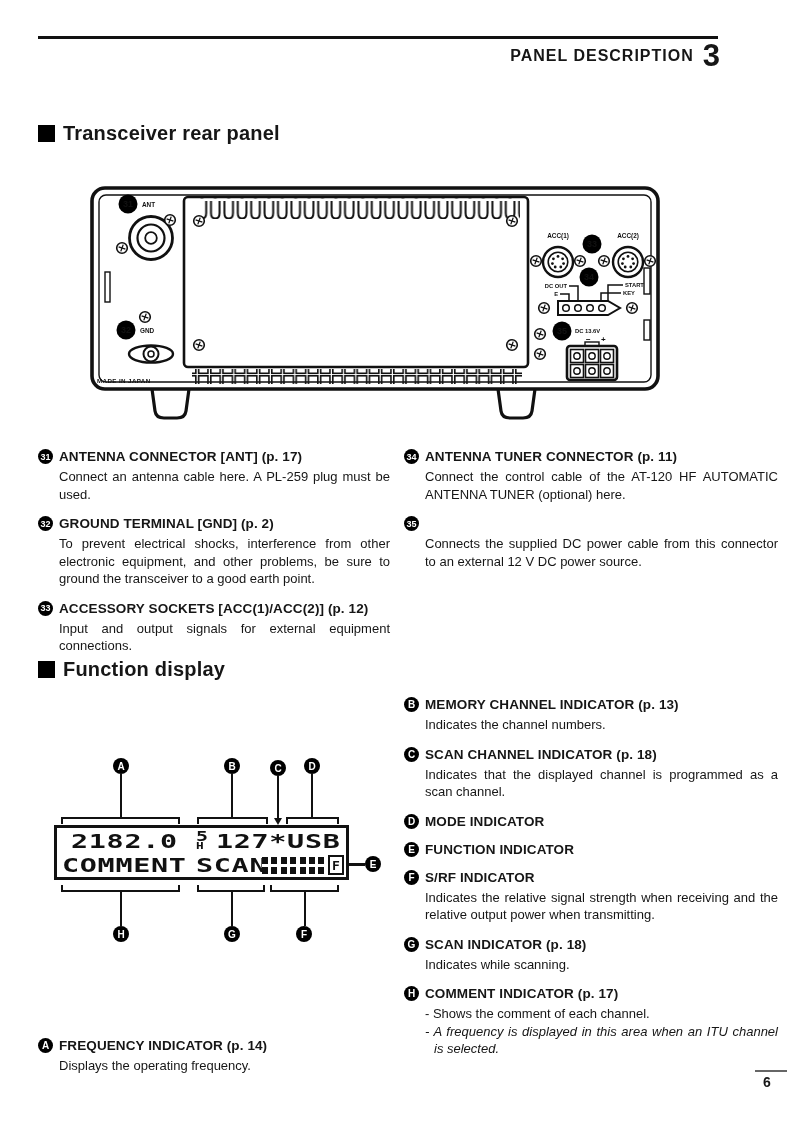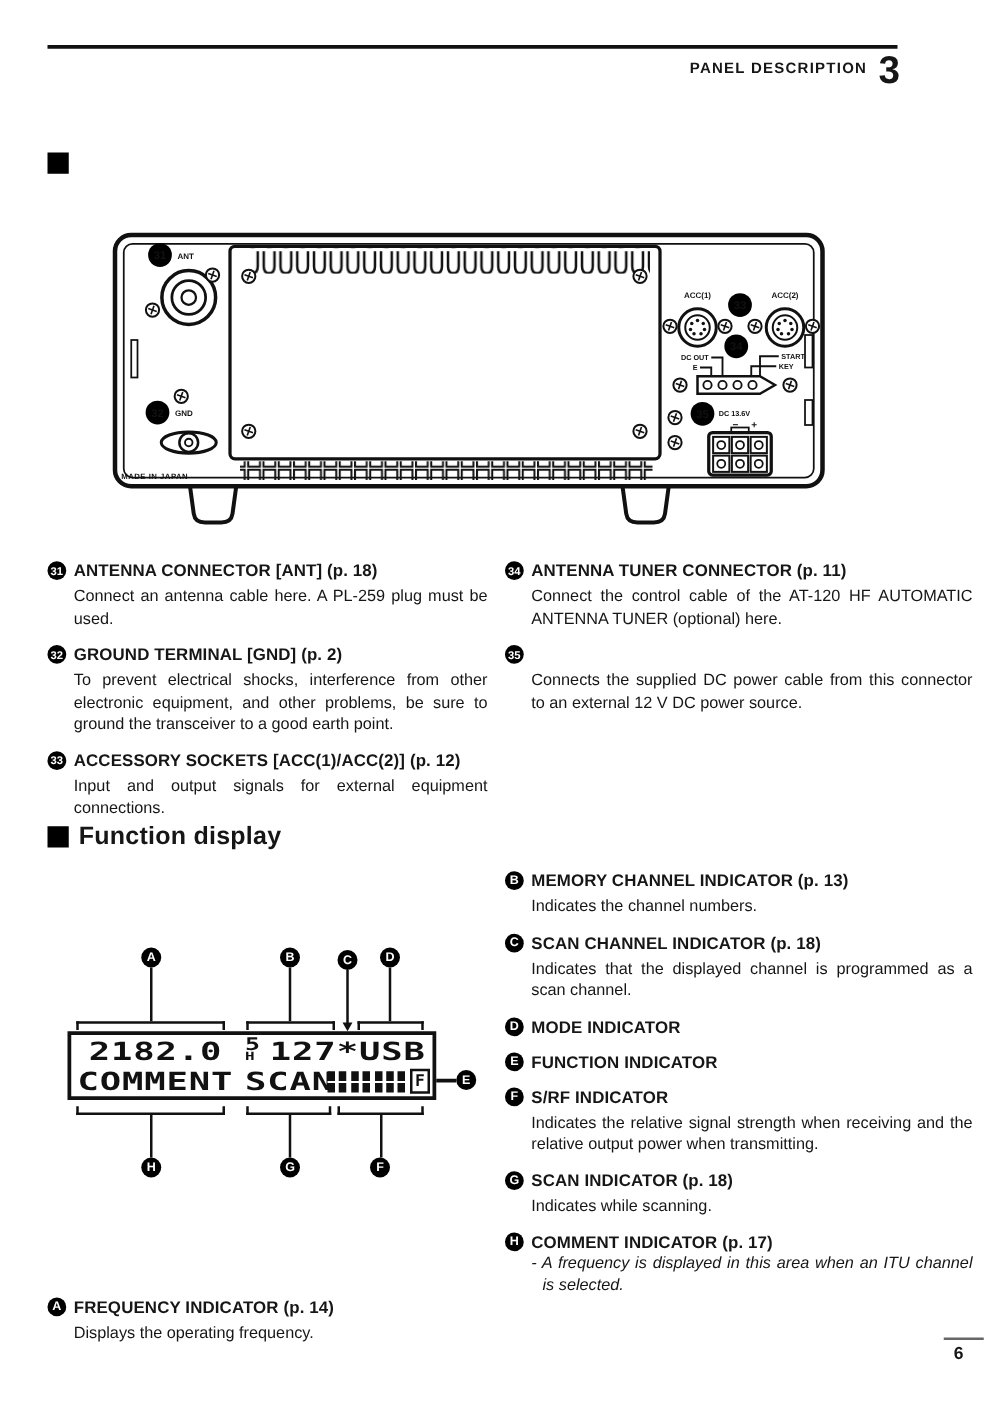--- a/index.html
+++ b/index.html
@@ -4,21 +4,21 @@
 <style>
   * { margin:0; padding:0; box-sizing:border-box; }
   html,body { width:804px; height:1122px; background:#fff; color:#161616;
     font-family:"Liberation Sans", sans-serif; position:relative; overflow:hidden; }
 
   .abs { position:absolute; }
 
   
   #top-rule { left:38px; top:36px; width:680px; height:3px; background:#111; }
   #header { right:84px; top:40px; display:flex; align-items:flex-start; gap:9px; }
-  #header .htitle { font-size:12px; font-weight:bold; letter-spacing:1px; margin-top:7px; }
+  #header .htitle { font-size:16px; font-weight:bold; letter-spacing:1px; margin-top:7px; }
   #header .hchap { font-size:31px; font-weight:bold; line-height:1; }
 
   
   .sect { display:flex; align-items:center; gap:8px; }
   .sq { width:17px; height:17px; background:#000; display:inline-block; }
   .sect .stxt { font-size:20px; font-weight:bold; letter-spacing:0.2px; }
   #sect1 { left:38px; top:122px; }
   #sect2 { left:38px; top:658px; }
 
   
@@ -79,20 +79,21 @@
 <body>
 
 <div class="abs" id="top-rule"></div>
 <div class="abs" id="header">
   <span class="htitle">PANEL DESCRIPTION</span>
   <span class="hchap">3</span>
 </div>
 
 <div class="abs sect" id="sect1">
   <span class="sq"></span>
+  <span class="stxt">Transceiver rear panel</span>
 </div>
 
 <svg class="abs" id="rear-svg" width="580" height="248" viewBox="0 0 580 248">
   <defs>
     <g id="screw">
       <circle r="5.3" fill="#fff" stroke="#111" stroke-width="1.6"></circle>
       <line x1="-3.4" y1="-1.2" x2="3.4" y2="1.2" stroke="#111" stroke-width="1.3"></line>
       <line x1="-1.2" y1="3.4" x2="1.2" y2="-3.4" stroke="#111" stroke-width="1.3"></line>
     </g>
     <g id="din">
@@ -215,21 +216,21 @@
     <circle cx="489" cy="191" r="3.2" fill="none" stroke="#111" stroke-width="1.4"></circle>
     <circle cx="504" cy="191" r="3.2" fill="none" stroke="#111" stroke-width="1.4"></circle>
     <circle cx="519" cy="191" r="3.2" fill="none" stroke="#111" stroke-width="1.4"></circle>
   </g>
 </svg>
 
 <div class="col" id="rear-left">
   <div class="item">
     <div class="item-head">
         <span class="cbadge">31</span>
-      <span class="item-title">ANTENNA CONNECTOR [ANT] (p. 18)</span>
+      <span class="item-title">ANTENNA CONNECTOR [ANT] (p. 17)</span>
       </div>
     <div class="item-body">Connect an antenna cable here.  A PL-259 plug must be used.</div>
   </div>
   <div class="item">
     <div class="item-head">
         <span class="cbadge">32</span>
       <span class="item-title">GROUND TERMINAL [GND] (p. 2)</span>
       </div>
     <div class="item-body">To prevent electrical shocks, interference from other electronic equipment, and other problems, be sure to ground the transceiver to a good earth point.</div>
   </div>
@@ -357,20 +358,21 @@
         <span class="cbadge lt">G</span>
       <span class="item-title">SCAN INDICATOR (p. 18)</span>
       </div>
     <div class="item-body">Indicates while scanning.</div>
   </div>
   <div class="item">
     <div class="item-head">
         <span class="cbadge lt">H</span>
       <span class="item-title">COMMENT INDICATOR (p. 17)</span>
       </div>
+    <div class="item-body dash-line">- Shows the comment of each channel.</div>
     <div class="item-body dash-line" style="margin-top:0;font-style:italic;">- A frequency is displayed in this area when an ITU channel is selected.</div>
   </div>
 </div>
 
 <div class="col" id="item-a">
   <div class="item">
     <div class="item-head">
         <span class="cbadge lt">A</span>
       <span class="item-title">FREQUENCY INDICATOR (p. 14)</span>
       </div>

